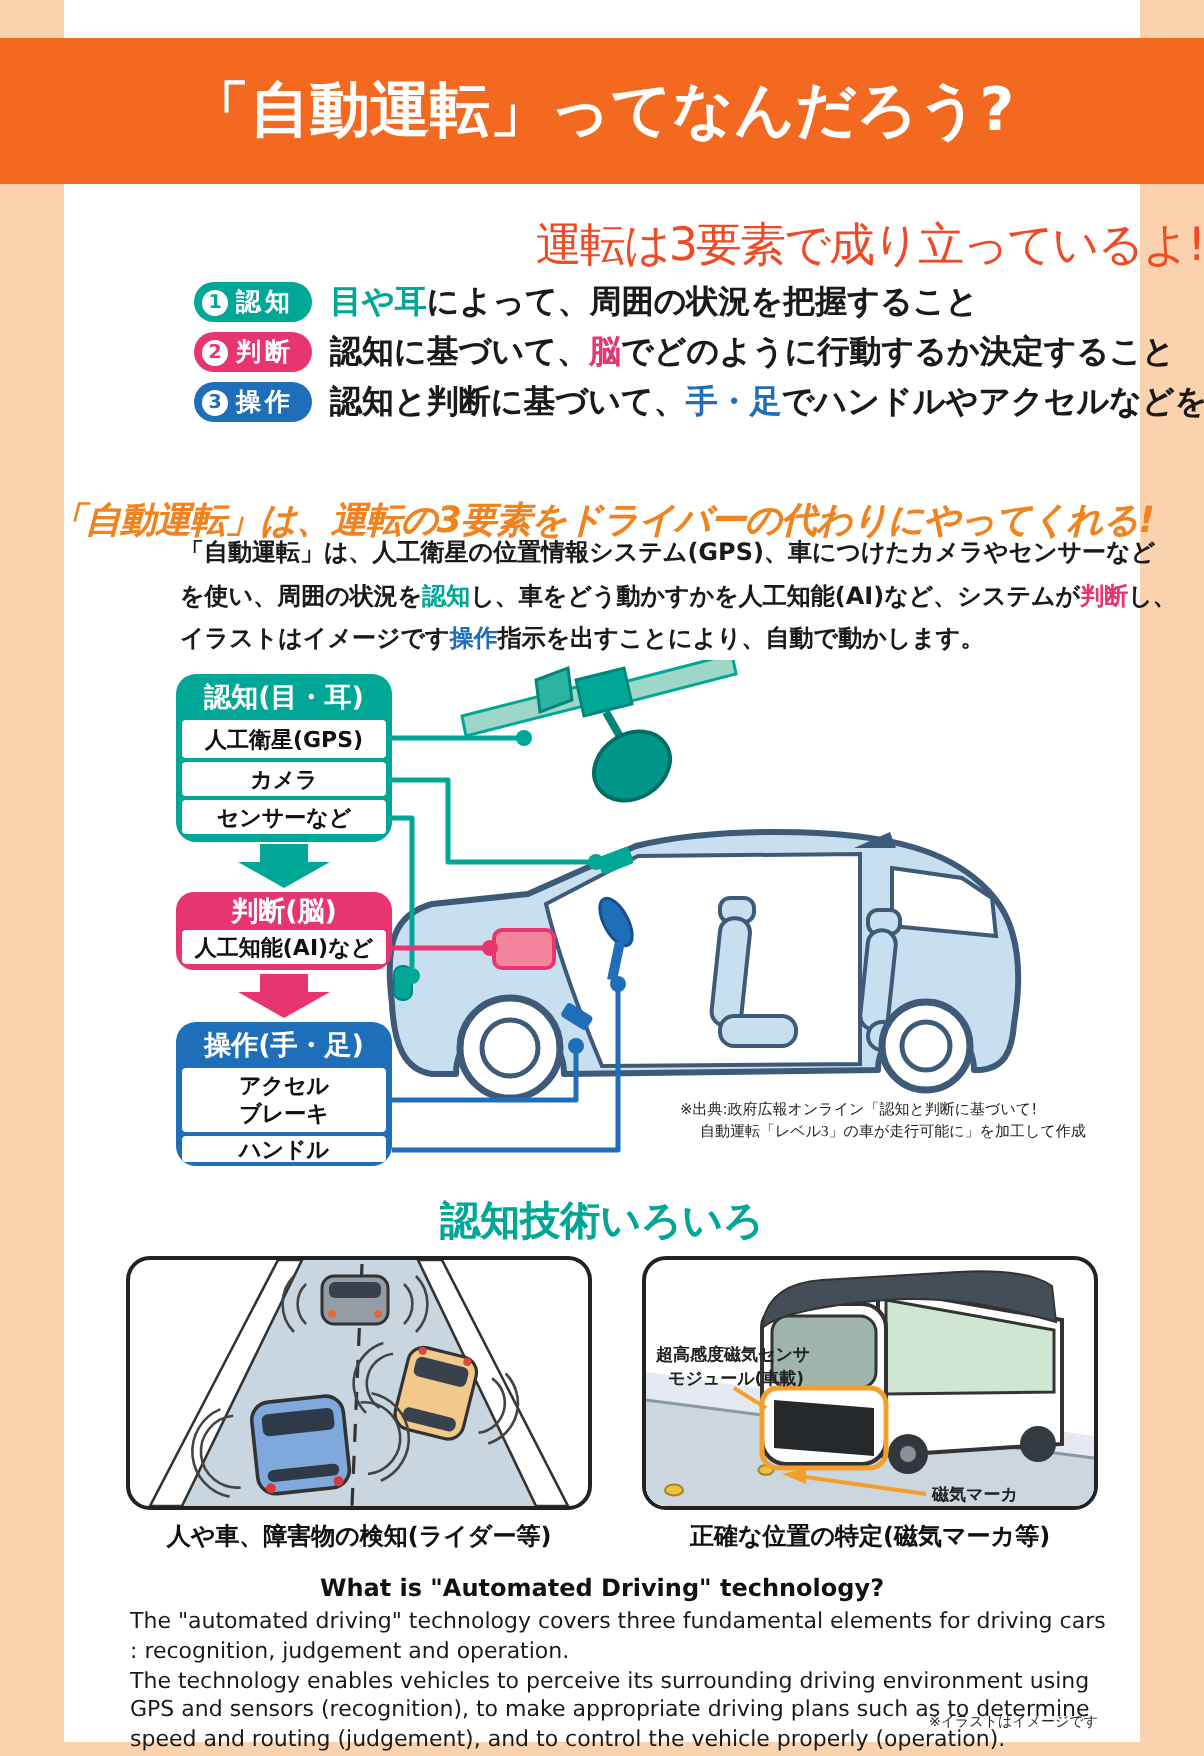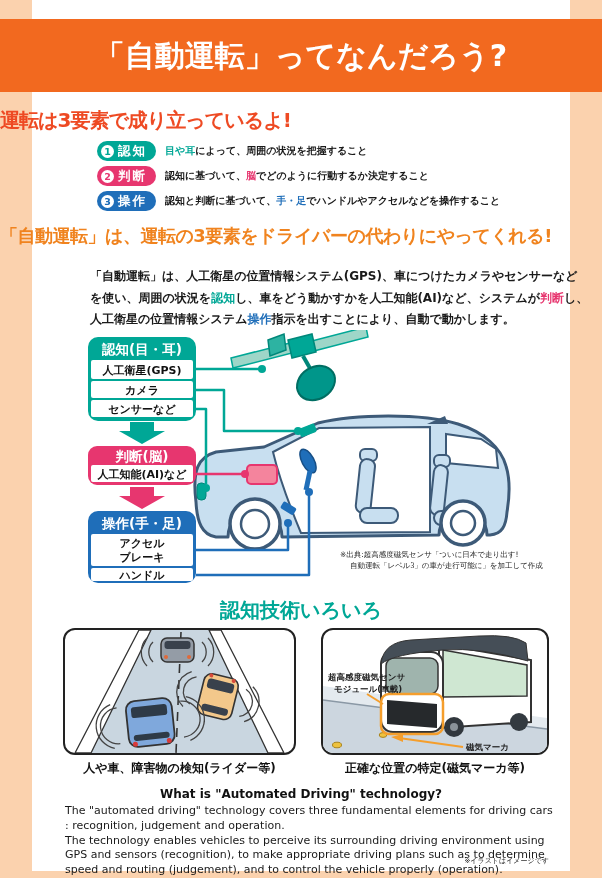--- a/index.html
+++ b/index.html
@@ -6,29 +6,29 @@
   .page{position:relative;width:602px;height:878px;background:#fff;overflow:hidden;
         font-family:"DejaVu Sans","Liberation Sans",sans-serif;}
   .frame{position:absolute;background:#fbd2ae;z-index:1;}
   .frame.left{left:0;top:0;width:32px;height:878px;}
   .frame.right{right:0;top:0;width:32px;height:878px;}
   .frame.bottom{left:0;bottom:0;width:602px;height:7px;}
   .banner{position:absolute;left:0;top:19px;width:602px;height:73px;background:#f2691f;z-index:2;}
   .banner .title{width:100%;text-align:center;line-height:73px;color:#fff;
         font-size:30px;font-weight:bold;letter-spacing:0px;}
   .abs{position:absolute;z-index:2;}
-  .h1{left:0;top:107px;width:602px;text-align:left;color:#ee4a23;font-size:20px;font-weight:bold;letter-spacing:-1px;}
-  .h2{left:0;top:224px;width:602px;text-align:left;color:#f0831e;font-size:18px;font-weight:bold;letter-spacing:-0.5px;}
+  .h1{left:0;top:107px;width:602px;text-align:right;color:#ee4a23;font-size:23px;font-weight:normal;letter-spacing:-1px;}
+  .h2{left:0;top:248px;width:602px;text-align:center;color:#f0831e;font-size:18px;font-weight:bold;letter-spacing:-0.5px;font-style:italic;}
   .h3{left:0;top:597px;width:602px;text-align:center;color:#00a796;font-size:20px;font-weight:bold;}
   .pill-row{position:absolute;left:97px;height:20px;display:flex;align-items:center;z-index:2;}
   .pill{height:20px;border-radius:11px;display:flex;align-items:center;padding:0 9px 0 4px;}
   .pill .circ{width:13px;height:13px;border-radius:50%;background:#fff;font-size:9.5px;font-weight:bold;
         text-align:center;line-height:13px;margin-right:4px;}
   .pill .plabel{color:#fff;font-size:12.5px;font-weight:bold;letter-spacing:2px;white-space:nowrap;}
-  .pill-desc{margin-left:9px;font-size:10px;font-weight:bold;color:#1a1a1a;white-space:nowrap;}
+  .pill-desc{margin-left:9px;font-size:16px;font-weight:bold;color:#1a1a1a;white-space:nowrap;}
   .bg-teal{background:#00a796;} .bg-pink{background:#e7366f;} .bg-blue{background:#1f6eb9;}
   .c-teal{color:#00a796;} .c-pink{color:#e7366f;} .c-blue{color:#1f6eb9;}
   .intro{left:90px;top:266px;width:460px;font-size:12px;font-weight:bold;color:#1a1a1a;line-height:21.5px;}
   .intro div{white-space:nowrap;}
   .diagram{position:absolute;left:0;top:330px;width:602px;height:265px;z-index:2;}
   .bx-h{font-family:"DejaVu Sans",sans-serif;font-weight:bold;font-size:13.5px;fill:#fff;text-anchor:middle;dominant-baseline:central;}
   .bx-r{font-family:"DejaVu Sans",sans-serif;font-weight:bold;font-size:11px;fill:#111;text-anchor:middle;dominant-baseline:central;}
   .bus-t{font-family:"DejaVu Sans",sans-serif;font-weight:bold;font-size:8.5px;fill:#222;}
   .citation{left:340px;top:550px;width:230px;font-size:7.5px;color:#222;line-height:1.45;}
   .citation .ind{padding-left:10px;font-family:Liberation Serif, serif;}
@@ -75,21 +75,21 @@
       <span class="plabel">操作</span>
     </span>
     <span class="pill-desc"><span>認知と判断に基づいて、</span><span class="c-blue">手・足</span><span>でハンドルやアクセルなどを操作すること</span></span>
   </div>
 
   <div class="abs h2">「自動運転」は、運転の3要素をドライバーの代わりにやってくれる!</div>
 
   <div class="abs intro">
     <div><span>「自動運転」は、人工衛星の位置情報システム(GPS)、車につけたカメラやセンサーなど</span></div>
     <div><span>を使い、周囲の状況を</span><span class="c-teal">認知</span><span>し、車をどう動かすかを人工知能(AI)など、システムが</span><span class="c-pink">判断</span><span>し、</span></div>
-    <div><span>人工衛星の位置情報システム</span><span class="c-blue">操作</span><span>指示を出すことにより、自動で動かします。</span></div>
+    <div><span>イラストはイメージです</span><span class="c-blue">操作</span><span>指示を出すことにより、自動で動かします。</span></div>
   </div>
 
   <svg class="diagram" viewBox="0 330 602 265">
 
     <g>
       <polygon points="231,358 290,343 292,353 233,368" fill="#9ed6c8" stroke="#00a796" stroke-width="1.5"></polygon>
       <polygon points="308,342 366,327 368,337 310,352" fill="#9ed6c8" stroke="#00a796" stroke-width="1.5"></polygon>
       <polygon points="268,340 284,334 286,350 270,356" fill="#2db3a2" stroke="#00877a" stroke-width="1.5"></polygon>
       <polygon points="288,340 312,334 316,352 292,358" fill="#00a796" stroke="#00877a" stroke-width="1.5"></polygon>
       <line x1="303" y1="356" x2="311" y2="370" stroke="#00877a" stroke-width="4"></line>
@@ -163,21 +163,21 @@
       <circle cx="262" cy="369" r="4" fill="#00a796"></circle>
       <circle cx="298" cy="431" r="4" fill="#00a796"></circle>
       <circle cx="206" cy="488" r="4" fill="#00a796"></circle>
       <circle cx="245" cy="474" r="4" fill="#e7366f"></circle>
       <circle cx="288" cy="523" r="4" fill="#1f6eb9"></circle>
       <circle cx="309" cy="492" r="4" fill="#1f6eb9"></circle>
     </g>
   </svg>
 
   <div class="abs citation">
-    <div>※出典:超高感度磁気センサ「ついに日本で走り出す!</div>
+    <div>※出典:政府広報オンライン「認知と判断に基づいて!</div>
     <div class="ind">自動運転「レベル3」の車が走行可能に」を加工して作成</div>
   </div>
 
   <div class="abs h3">認知技術いろいろ</div>
 
   <div class="panel lp">
     <svg width="229" height="123" viewBox="0 0 229 123">
       <polygon points="24,123 84,0 146,0 209,123" fill="#c9d6e0"></polygon>
       <polygon points="10,123 74,0 86,0 26,123" fill="#fff" stroke="#333" stroke-width="1.3"></polygon>
       <polygon points="203,123 144,0 156,0 219,123" fill="#fff" stroke="#333" stroke-width="1.3"></polygon>

